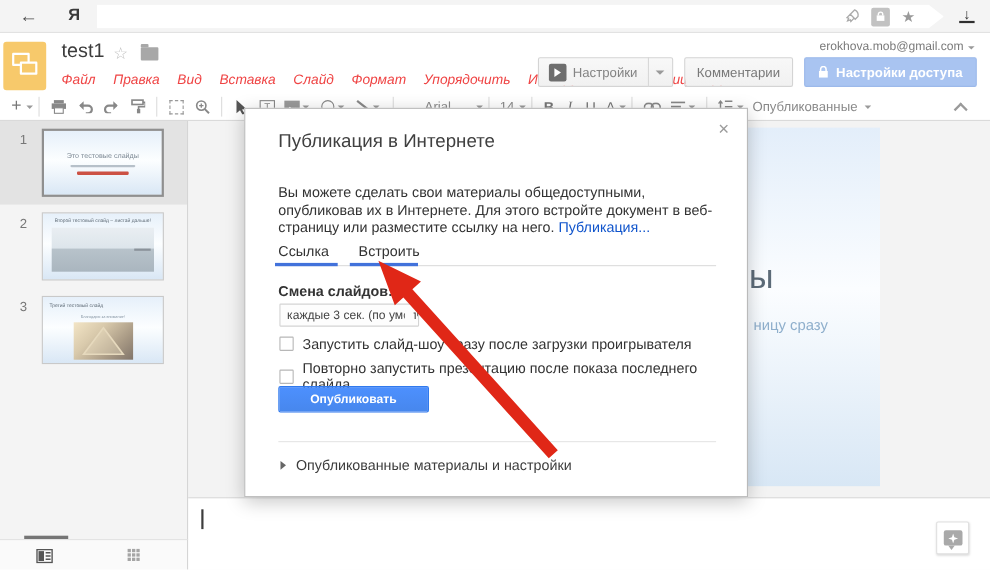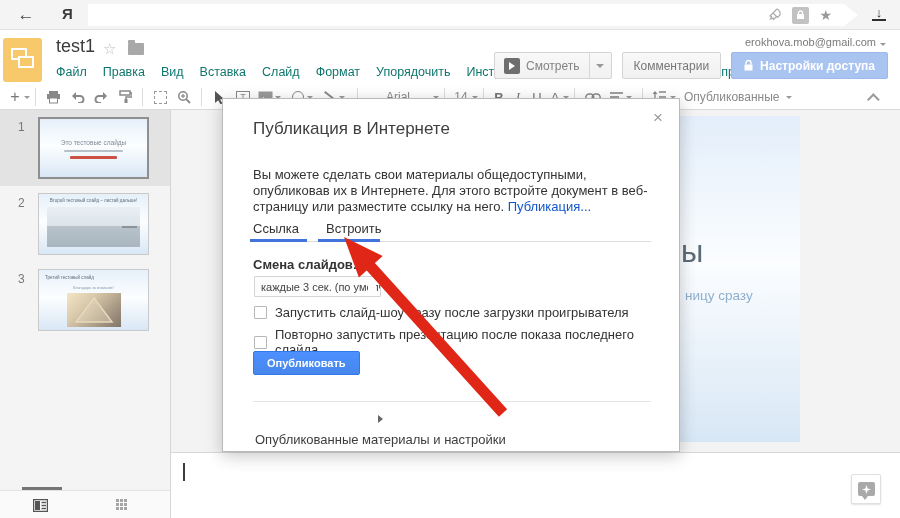--- a/index.html
+++ b/index.html
@@ -25,21 +25,21 @@
   
   .app-header { position:absolute; left:0; top:30px; width:900px; height:55px; background:#fff; z-index:40; }
   .app-icon { position:absolute; left:3px; top:8px; width:39px; height:44px; background:#f7c96b; border-radius:3px; }
   .app-icon .g1 { position:absolute; left:8px; top:10px; width:16px; height:12px; border:2px solid #fff; border-radius:1px; }
   .app-icon .g2 { position:absolute; left:15px; top:18px; width:16px; height:12px; border:2px solid #fff; background:#f7c96b; border-radius:1px; }
   .doc-title { position:absolute; left:56px; top:6px; font-size:18px; color:#3c3c3c; }
   .doc-star { position:absolute; left:103px; top:10px; font-size:15px; color:#bdbdbd; }
   .folder-ic { position:absolute; left:128px; top:13px; width:16px; height:12px; background:#a8a8a8; border-radius:1px; }
   .folder-ic:before { content:""; position:absolute; left:0; top:-3px; width:7px; height:3px; background:#a8a8a8; border-radius:1px 1px 0 0; }
   .menu-row { position:absolute; left:48px; top:32px; display:flex; }
-  .menu-item { font-size:12.5px; color:#0f766e; padding:3px 8px; white-space:nowrap; }
+  .menu-item { font-size:12.5px; color:#ef4444; padding:3px 8px; white-space:nowrap;font-style:italic; }
   .account { position:absolute; right:14px; top:6px; font-size:11px; color:#7a7a7a; }
   .account .caret-dn { margin-left:4px; }
   .hdr-buttons { position:absolute; right:12px; top:22px; display:flex; gap:10px; align-items:center; }
   .btn-gray { height:27px; display:flex; align-items:center; background:linear-gradient(#f8f8f8,#f1f1f1); border:1px solid #d4d4d4; border-radius:2px; color:#848484; font-size:12px; }
   .btn-present { padding:0; }
   .btn-present .main { display:flex; align-items:center; gap:6px; padding:0 9px; }
   .play-box { width:16px; height:16px; background:#6e6e6e; border-radius:2px; display:flex; align-items:center; justify-content:center; }
   .play-tri { width:0; height:0; border-left:6px solid #fff; border-top:4px solid transparent; border-bottom:4px solid transparent; margin-left:1px; }
   .btn-present .split { width:22px; height:27px; border-left:1px solid #d8d8d8; display:flex; align-items:center; justify-content:center; }
   .btn-comments { padding:0 11px; color:#787878; }
@@ -123,23 +123,23 @@
   .dlg-select-label { position:absolute; left:30px; top:158px; font-size:13px; font-weight:bold; color:#333; }
   .dlg-select { position:absolute; left:31px; top:177px; width:127px; height:21px; background:#fdfdfd; border:1px solid #d4d4d4; border-radius:1px; overflow:hidden; }
   .dlg-select .val { position:absolute; left:6px; top:4px; font-size:11px; color:#444; white-space:nowrap; }
   .spinner { position:absolute; right:4px; top:4px; width:8px; height:13px; background:#fdfdfd; }
   .spin-up { width:0; height:0; border-left:4px solid transparent; border-right:4px solid transparent; border-bottom:5px solid #777; margin-bottom:2px; }
   .spin-dn { width:0; height:0; border-left:4px solid transparent; border-right:4px solid transparent; border-top:5px solid #777; }
   .chk-row { position:absolute; left:31px; display:flex; align-items:center; gap:8px; }
   .chk-row1 { top:206px; } .chk-row2 { top:228px; }
   .chk-box { width:13px; height:13px; background:#fff; border:1px solid #b7b7b7; border-radius:1px; }
   .chk-label { font-size:13px; color:#333; }
-  .publish-btn { position:absolute; left:30px; top:252px; height:24px; padding:0 13px; background:linear-gradient(#4d90fe,#4787ed); border:1px solid #3079ed; border-radius:2px; color:#fff; font-size:11px; font-weight:bold; line-height:22px; }
+  .publish-btn { position:absolute; left:30px; top:252px; height:24px; padding:0 28px; background:linear-gradient(#4d90fe,#4787ed); border:1px solid #3079ed; border-radius:2px; color:#fff; font-size:11px; font-weight:bold; line-height:22px; }
   .dlg-divider { position:absolute; left:30px; right:28px; top:302px; border-top:1px solid #e5e5e5; }
-  .dlg-footer { position:absolute; left:32px; top:316px; display:flex; align-items:center; gap:9px;flex-direction:column; }
+  .dlg-footer { position:absolute; left:32px; top:316px; display:flex; align-items:center; gap:9px; }
   .disclose-tri { width:0; height:0; border-top:4px solid transparent; border-bottom:4px solid transparent; border-left:5px solid #666; }
   .dlg-footer-label { font-size:13px; color:#3d3d3d; }
 
   .arrow-overlay { position:absolute; left:0; top:0; width:900px; height:518px; z-index:30; pointer-events:none; }
   svg { display:block; }
 </style>
 </head>
 <body>
 
 <div id="app">
@@ -185,21 +185,21 @@
       <span class="menu-item">Дополнения</span>
       <span class="menu-item">Справка</span>
     </div>
     <div class="account"><span>erokhova.mob@gmail.com</span><span class="caret-dn caret-sm"></span></div>
     <div class="hdr-buttons">
       <div class="btn-gray btn-present">
         <span class="main">
             <span class="play-box">
               <span class="play-tri"></span>
             </span>
-            <span>Смотреть</span>
+            <span>Настройки</span>
           </span>
         <span class="split">
             <span class="caret-dn"></span>
           </span>
       </div>
       <div class="btn-gray btn-comments">Комментарии</div>
       <div class="btn-share">
         <svg width="9" height="11" viewBox="0 0 9 11">
             <rect x="0.5" y="4.5" width="8" height="6" fill="#fff"></rect>
             <path d="M2 4.5V3a2.5 2.5 0 0 1 5 0v1.5" fill="none" stroke="#fff" stroke-width="1.4"></path>

